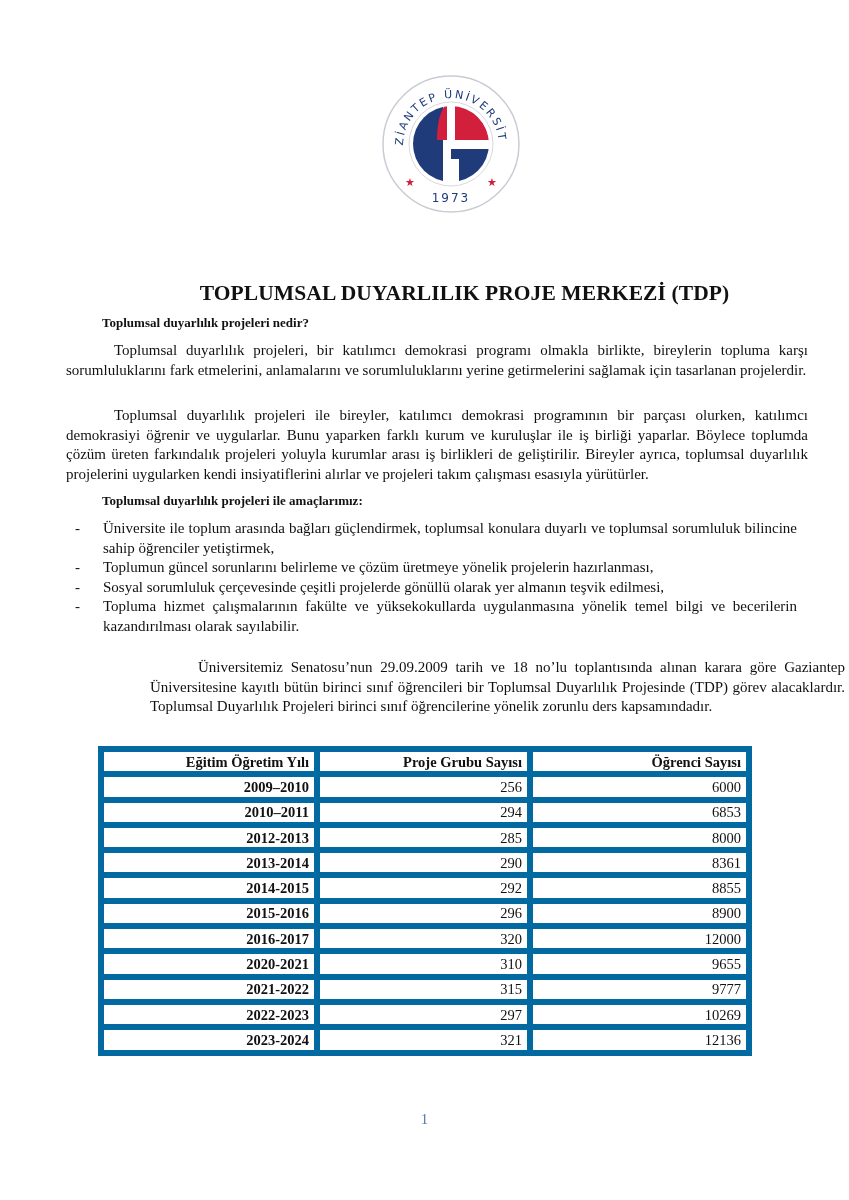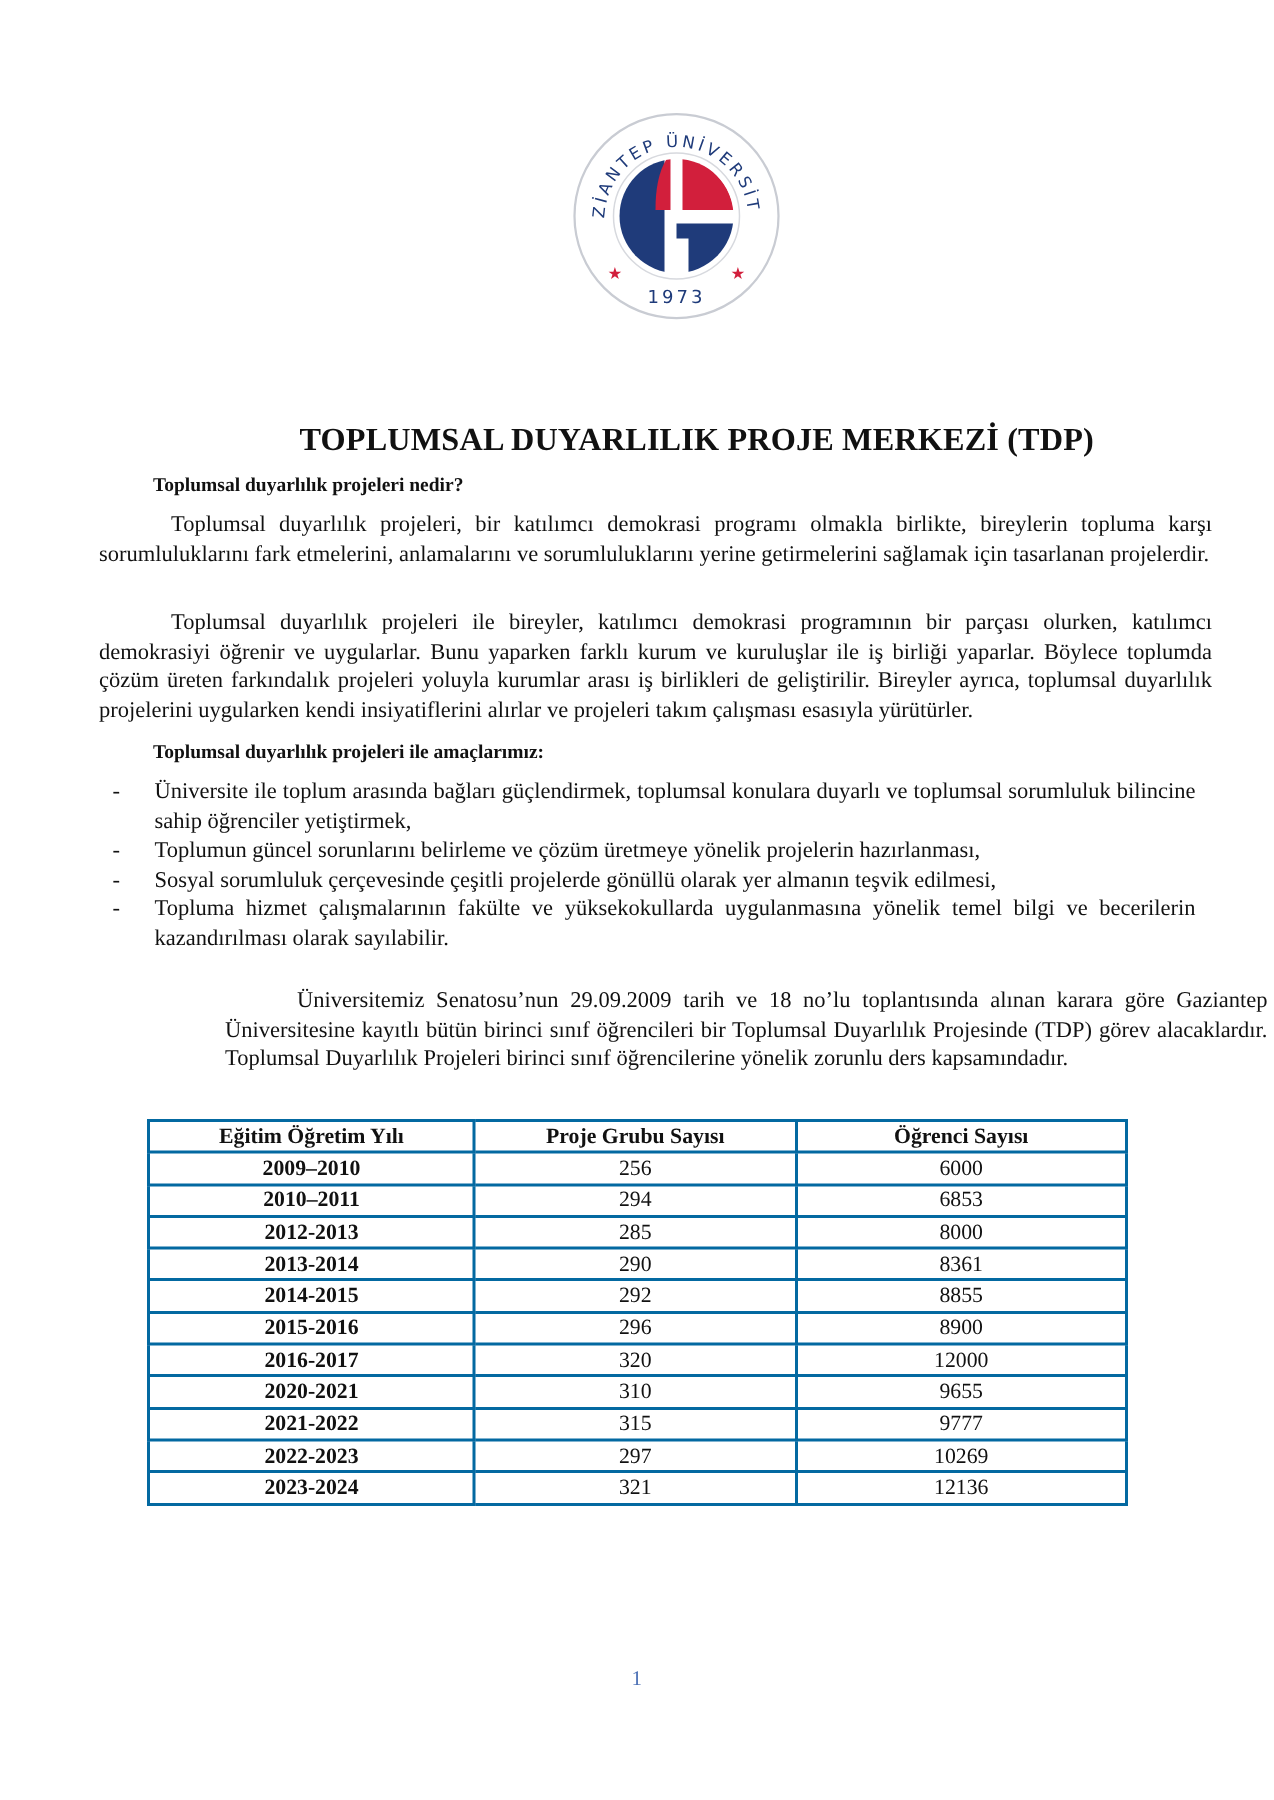--- a/index.html
+++ b/index.html
@@ -12,21 +12,21 @@
   .para { position: absolute; left: 66px; width: 742px; font-size: 15px; line-height: 19.5px;
           text-align: justify; }
   .para .indent { display: inline-block; width: 48px; }
   .list { position: absolute; left: 55px; width: 742px; top: 519px; font-size: 15px; line-height: 19.5px; margin: 0; padding: 0; list-style: none; }
   .list li { position: relative; padding-left: 48px; text-align: justify; }
   .list li .dash { position: absolute; left: 20px; top: 0; }
   .para2 { position: absolute; left: 102px; width: 695px; top: 658px; font-size: 15px; line-height: 19.5px; text-align: justify; margin-left: 48px; }
   .para2 .indent { display: inline-block; width: 48px; }
   table.data { position: absolute; left: 98px; top: 746px; width: 654px; border-collapse: collapse;
                font-size: 14.5px; }
-  table.data td, table.data th { border: 2px solid #0369a1; padding: 0 5px; height: 19.3px; text-align: center; font-weight: normal; line-height: 18px; }
+  table.data td, table.data th { border: 6px solid #0369a1; padding: 0 5px; height: 19.3px; text-align: right; font-weight: normal; line-height: 18px; }
   table.data th { font-weight: bold; }
   table.data td.year { font-weight: bold; }
   table.data col.c1 { width: 218px; }
   table.data col.c2 { width: 215px; }
   table.data col.c3 { width: 221px; }
   table.data { border: 2px solid #222; }
   .pagenum { position: absolute; left: 0; width: 849px; top: 1112px; text-align: center; font-size: 14px; color: #4a6fb5; }
 </style>
 </head>
 <body>

